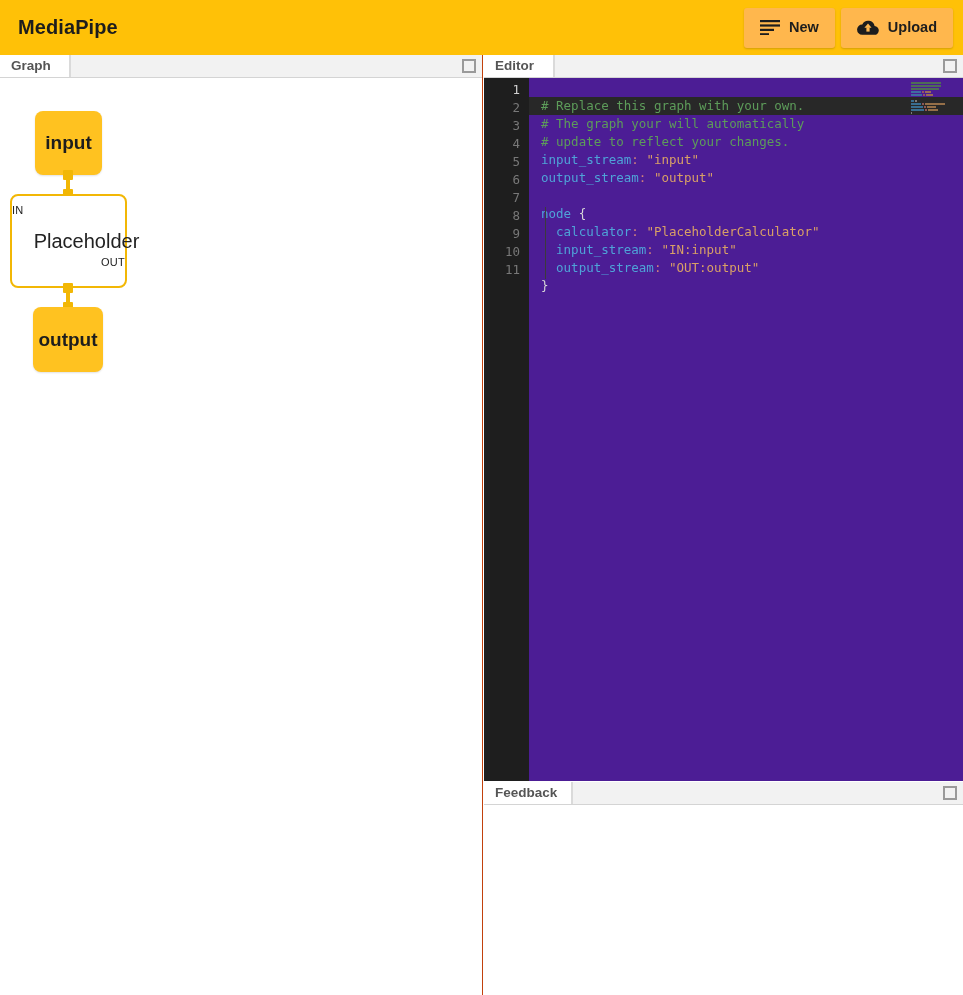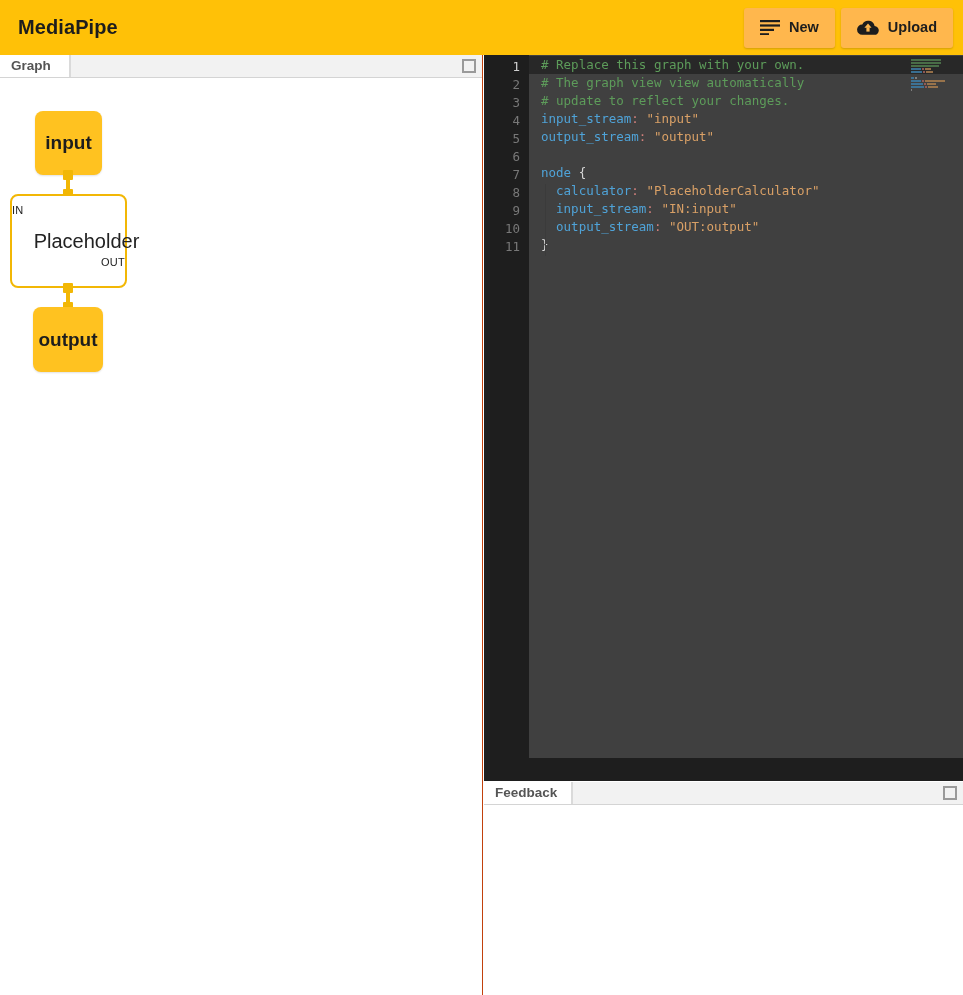--- a/index.html
+++ b/index.html
@@ -164,22 +164,22 @@
     text-align: right;
     padding-right: 9px;
     font-family: "DejaVu Sans Mono", monospace;
     font-size: 12.5px;
     color: #787878;
   }
   .gutter .ln.active { color: #d0d0d0; }
   .code-area {
     position: relative;
     flex: 1 1 auto;
-    background: #404040;
-    padding-top: 1px;
+    background: #4c1d95;
+    padding-top: 19px;
     overflow: hidden;
   }
   .code-line {
     height: 18px; line-height: 18px;
     padding-left: 12px;
     white-space: pre;
     font-family: "DejaVu Sans Mono", monospace;
     font-size: 12.5px;
     color: #d4d4d4;
   }
@@ -283,39 +283,47 @@
       <div class="port" style="left:63px; top:224px;"></div>
 
       <div class="gnode filled" style="left:33px; top:229px; width:70px; height:65px;">
         <span class="nlabel">output</span>
       </div>
 
     </div>
   </div>
 
   <div class="editor-panel">
+    <div class="panel-tabbar">
+      <div class="tab">
+        <span>Editor</span>
+      </div>
+      <div class="tabstrip-fill">
+        <button class="maximize-btn" title="Maximize"></button>
+      </div>
+    </div>
 
     <div class="editor-body">
       <div class="gutter" id="gutter">
           <div class="ln active">1</div>
           <div class="ln">2</div>
           <div class="ln">3</div>
           <div class="ln">4</div>
           <div class="ln">5</div>
           <div class="ln">6</div>
           <div class="ln">7</div>
           <div class="ln">8</div>
           <div class="ln">9</div>
           <div class="ln">10</div>
           <div class="ln">11</div>
         </div>
       <div class="code-area">
         <div id="code-lines">
             <div class="code-line current"><span class="tok-com"># Replace this graph with your own.</span></div>
-            <div class="code-line"><span class="tok-com"># The graph view view automatically</span></div>
+            <div class="code-line"><span class="tok-com"># The graph your will automatically</span></div>
             <div class="code-line"><span class="tok-com"># update to reflect your changes.</span></div>
             <div class="code-line"><span class="tok-key">input_stream</span><span class="tok-punc">: </span><span class="tok-str">"input"</span></div>
             <div class="code-line"><span class="tok-key">output_stream</span><span class="tok-punc">: </span><span class="tok-str">"output"</span></div>
             <div class="code-line"><span class="tok-plain"></span></div>
             <div class="code-line"><span class="tok-key">node</span><span class="tok-plain"> {</span></div>
             <div class="code-line"><span class="tok-key">  calculator</span><span class="tok-punc">: </span><span class="tok-str">"PlaceholderCalculator"</span></div>
             <div class="code-line"><span class="tok-key">  input_stream</span><span class="tok-punc">: </span><span class="tok-str">"IN:input"</span></div>
             <div class="code-line"><span class="tok-key">  output_stream</span><span class="tok-punc">: </span><span class="tok-str">"OUT:output"</span></div>
             <div class="code-line"><span class="tok-plain">}</span></div>
           </div>

